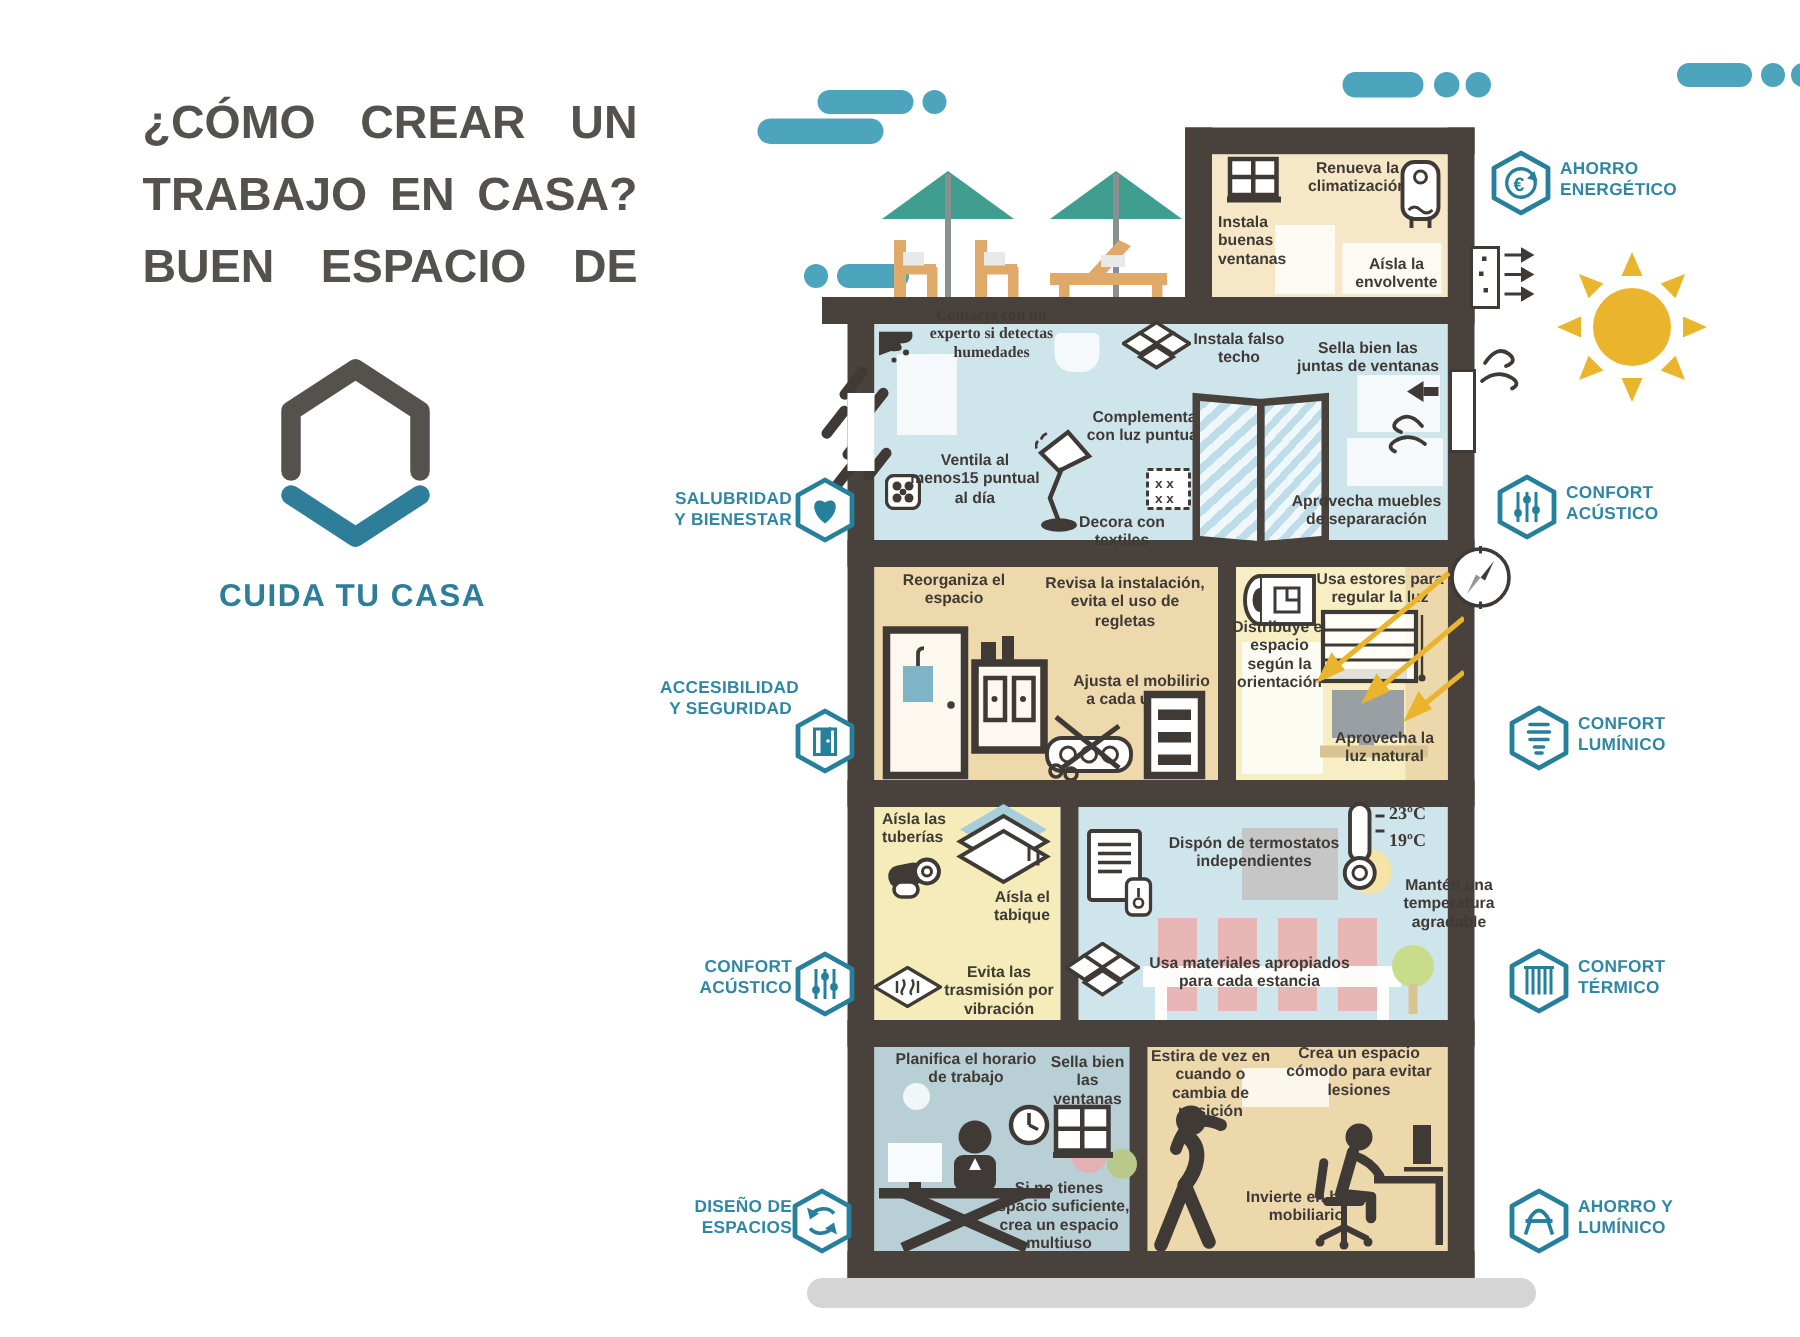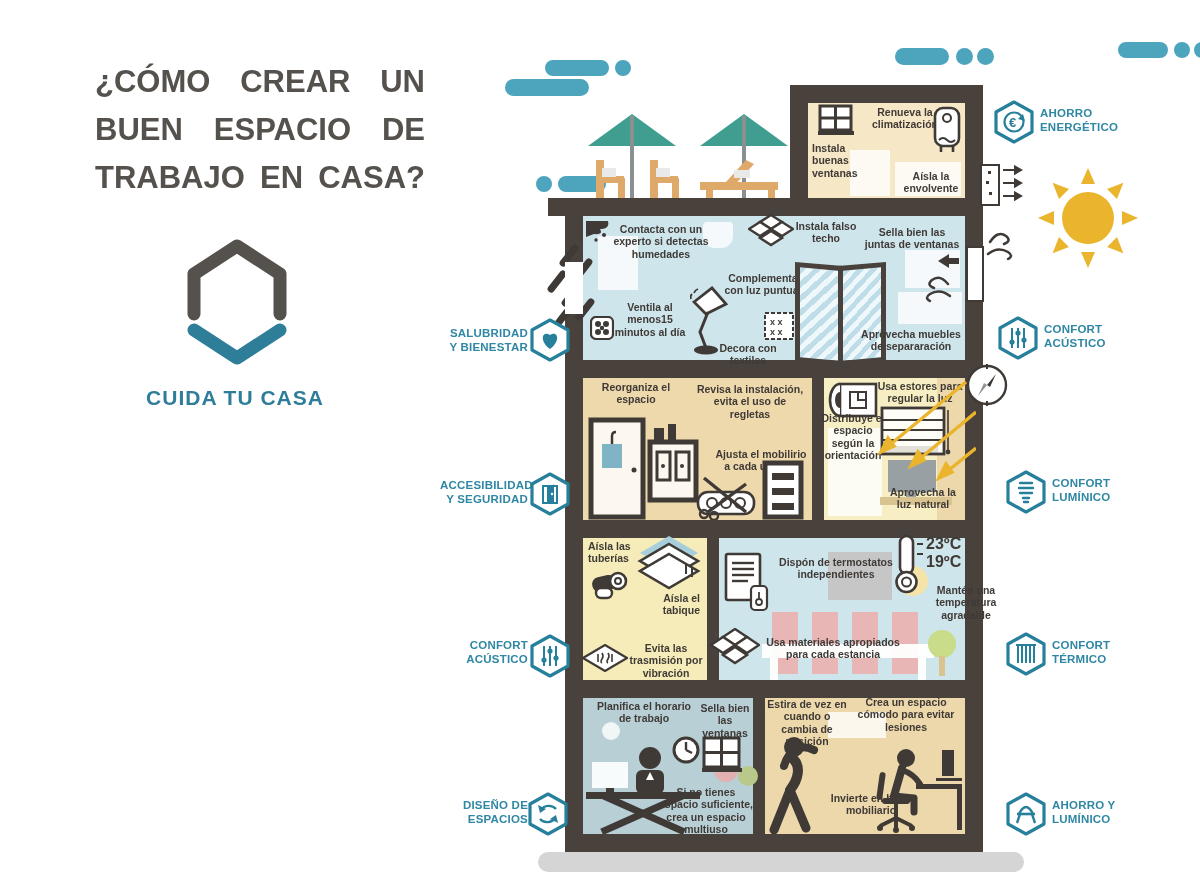--- a/index.html
+++ b/index.html
@@ -15,32 +15,32 @@
   .lbl{position:absolute;color:#2f87a3;font-weight:bold;font-size:11.5px;line-height:1.22;letter-spacing:.2px;}
   .badge{position:absolute;width:40px;height:44px;}
   .title{position:absolute;left:95px;top:58px;width:330px;color:#55514d;font-weight:bold;
          font-size:31px;line-height:1.55;}
   .title div{text-align:justify;text-align-last:justify;}
   .logo-text{position:absolute;left:140px;top:386px;width:190px;text-align:center;color:#2e7d99;
              font-weight:bold;font-size:21px;letter-spacing:1px;}
   .wfurn{position:absolute;background:rgba(255,255,255,.78);}
   .panel{position:absolute;width:38px;height:90px;border:5px solid #48413c;
          background:repeating-linear-gradient(135deg,#bfdde8 0 5px,#eef7fa 5px 10px);}
-  .temp{position:absolute;font-weight:bold;font-size:16px;color:#3f3a36;}
+  .temp{position:absolute;font-weight:bold;font-size:12px;color:#3f3a36;font-family:Liberation Serif, serif;}
   svg{display:block;}
 </style>
 </head>
 <body>
 
 <div id="canvas">
 
   <div class="title">
     <div>¿CÓMO CREAR UN</div>
+    <div>TRABAJO EN CASA?</div>
     <div>BUEN ESPACIO DE</div>
-    <div>TRABAJO EN CASA?</div>
   </div>
 
   <svg class="abs" style="left:182px;top:238px;" width="110" height="128" viewBox="0 0 110 128">
     <polyline points="12,76 12,36 55,8 98,36 98,76" fill="none" stroke="#55514d" stroke-width="13" stroke-linecap="round" stroke-linejoin="round"></polyline>
     <polyline points="12,92 55,120 98,92" fill="none" stroke="#2e7d99" stroke-width="13" stroke-linecap="round" stroke-linejoin="round"></polyline>
   </svg>
   <div class="logo-text">CUIDA TU CASA</div>
 
   <div class="cloud" style="left:545px;top:60px;width:64px;height:16px;"></div>
   <div class="cloud" style="left:615px;top:60px;width:16px;height:16px;"></div>
@@ -163,21 +163,21 @@
   <div class="wfurn" style="left:598px;top:236px;width:40px;height:54px;"></div>
   <div class="wfurn" style="left:703px;top:222px;width:30px;height:26px;border-radius:4px 4px 12px 12px;"></div>
   <div class="wfurn" style="left:905px;top:250px;width:55px;height:38px;"></div>
   <div class="wfurn" style="left:898px;top:292px;width:64px;height:32px;"></div>
 
   <svg class="abs" style="left:586px;top:221px;" width="24" height="24" viewBox="0 0 24 24">
     <path d="M0 0 L22 0 Q24 8 14 8 Q18 14 8 13 L0 16 Z" fill="#3f3a36"></path>
     <circle cx="18" cy="14" r="2" fill="#3f3a36"></circle>
       <circle cx="10" cy="19" r="1.7" fill="#3f3a36"></circle>
   </svg>
-  <div class="tip" style="left:610px;top:223px;width:102px;">Contacta con un experto si detectas humedades</div>
+  <div class="tip" style="left:610px;top:205px;width:102px;font-family:Liberation Serif, serif;">Contacta con un experto si detectas humedades</div>
 
   <svg class="abs" style="left:748px;top:214px;" width="46" height="40" viewBox="0 0 46 40">
     <g fill="#fff" stroke="#3f3a36" stroke-width="2.4">
       <polygon points="23,1 34,8 23,15 12,8"></polygon>
       <polygon points="12,8 23,15 12,22 1,15"></polygon>
       <polygon points="34,8 45,15 34,22 23,15"></polygon>
       <polygon points="23,17 34,24 23,31 12,24"></polygon>
     </g>
   </svg>
   <div class="tip" style="left:794px;top:220px;width:64px;">Instala falso techo</div>
@@ -192,21 +192,21 @@
   </svg>
 
   <svg class="abs" style="left:590px;top:316px;" width="24" height="24" viewBox="0 0 24 24">
     <rect x="1" y="1" width="22" height="22" rx="5" fill="#fff" stroke="#3f3a36" stroke-width="2.2"></rect>
     <circle cx="12" cy="12" r="2.2" fill="#3f3a36"></circle>
     <circle cx="8" cy="8" r="3" fill="#3f3a36"></circle>
       <circle cx="16" cy="8" r="3" fill="#3f3a36"></circle>
     <circle cx="8" cy="16" r="3" fill="#3f3a36"></circle>
       <circle cx="16" cy="16" r="3" fill="#3f3a36"></circle>
   </svg>
-  <div class="tip" style="left:606px;top:301px;width:88px;">Ventila al menos15 minutos al día</div>
+  <div class="tip" style="left:606px;top:301px;width:88px;">Ventila al menos15 puntual al día</div>
 
   <svg class="abs" style="left:762px;top:310px;" width="34" height="32" viewBox="0 0 34 32">
     <rect x="3" y="3" width="28" height="26" fill="#fff" stroke="#3f3a36" stroke-width="2" stroke-dasharray="4 2"></rect>
     <text x="8" y="15" font-size="9" font-weight="bold" fill="#3f3a36">x x</text>
     <text x="8" y="25" font-size="9" font-weight="bold" fill="#3f3a36">x x</text>
   </svg>
   <div class="tip" style="left:704px;top:342px;width:88px;">Decora con textiles</div>
 
   <div class="panel" style="left:795px;top:264px;transform:skewY(5deg);"></div>
   <div class="panel" style="left:838px;top:264px;transform:skewY(-5deg);"></div>
@@ -437,21 +437,21 @@
 
   <div class="lbl ta-r" style="left:444px;top:326px;width:84px;">
     <div>SALUBRIDAD</div>
     <div>Y BIENESTAR</div>
   </div>
   <svg class="badge" style="left:530px;top:318px;" viewBox="0 0 40 44">
     <polygon points="20,2 38,12 38,32 20,42 2,32 2,12" fill="#fff" stroke="#27809b" stroke-width="3.2" stroke-linejoin="round"></polygon>
     <path d="M20 31 C9 23 12 12 20 17 C28 12 31 23 20 31 Z" fill="#27809b"></path>
   </svg>
 
-  <div class="lbl ta-r" style="left:440px;top:478px;width:88px;">
+  <div class="lbl ta-r" style="left:440px;top:452px;width:88px;">
     <div>ACCESIBILIDAD</div>
     <div>Y SEGURIDAD</div>
   </div>
   <svg class="badge" style="left:530px;top:472px;" viewBox="0 0 40 44">
     <polygon points="20,2 38,12 38,32 20,42 2,32 2,12" fill="#fff" stroke="#27809b" stroke-width="3.2" stroke-linejoin="round"></polygon>
     <rect x="13" y="14" width="14" height="17" fill="none" stroke="#27809b" stroke-width="2"></rect>
     <polygon points="17,15 24,12.5 24,32 17,30" fill="#27809b"></polygon>
     <circle cx="22" cy="22" r="1.2" fill="#fff"></circle>
   </svg>
 

